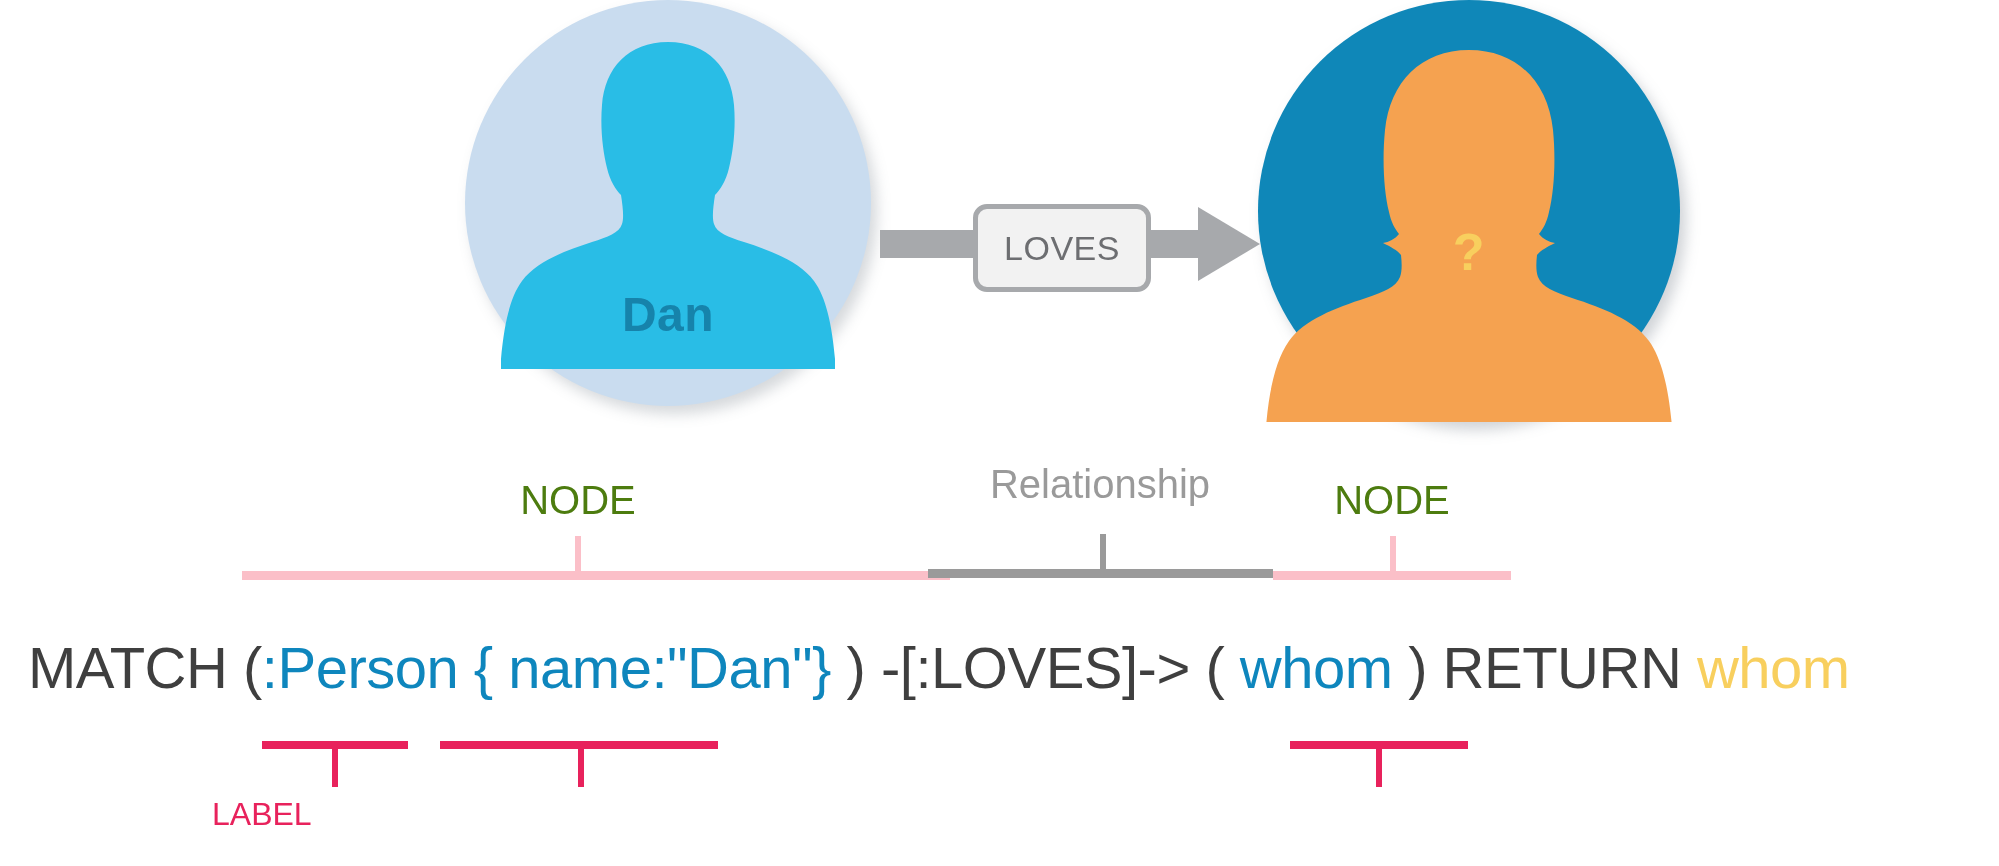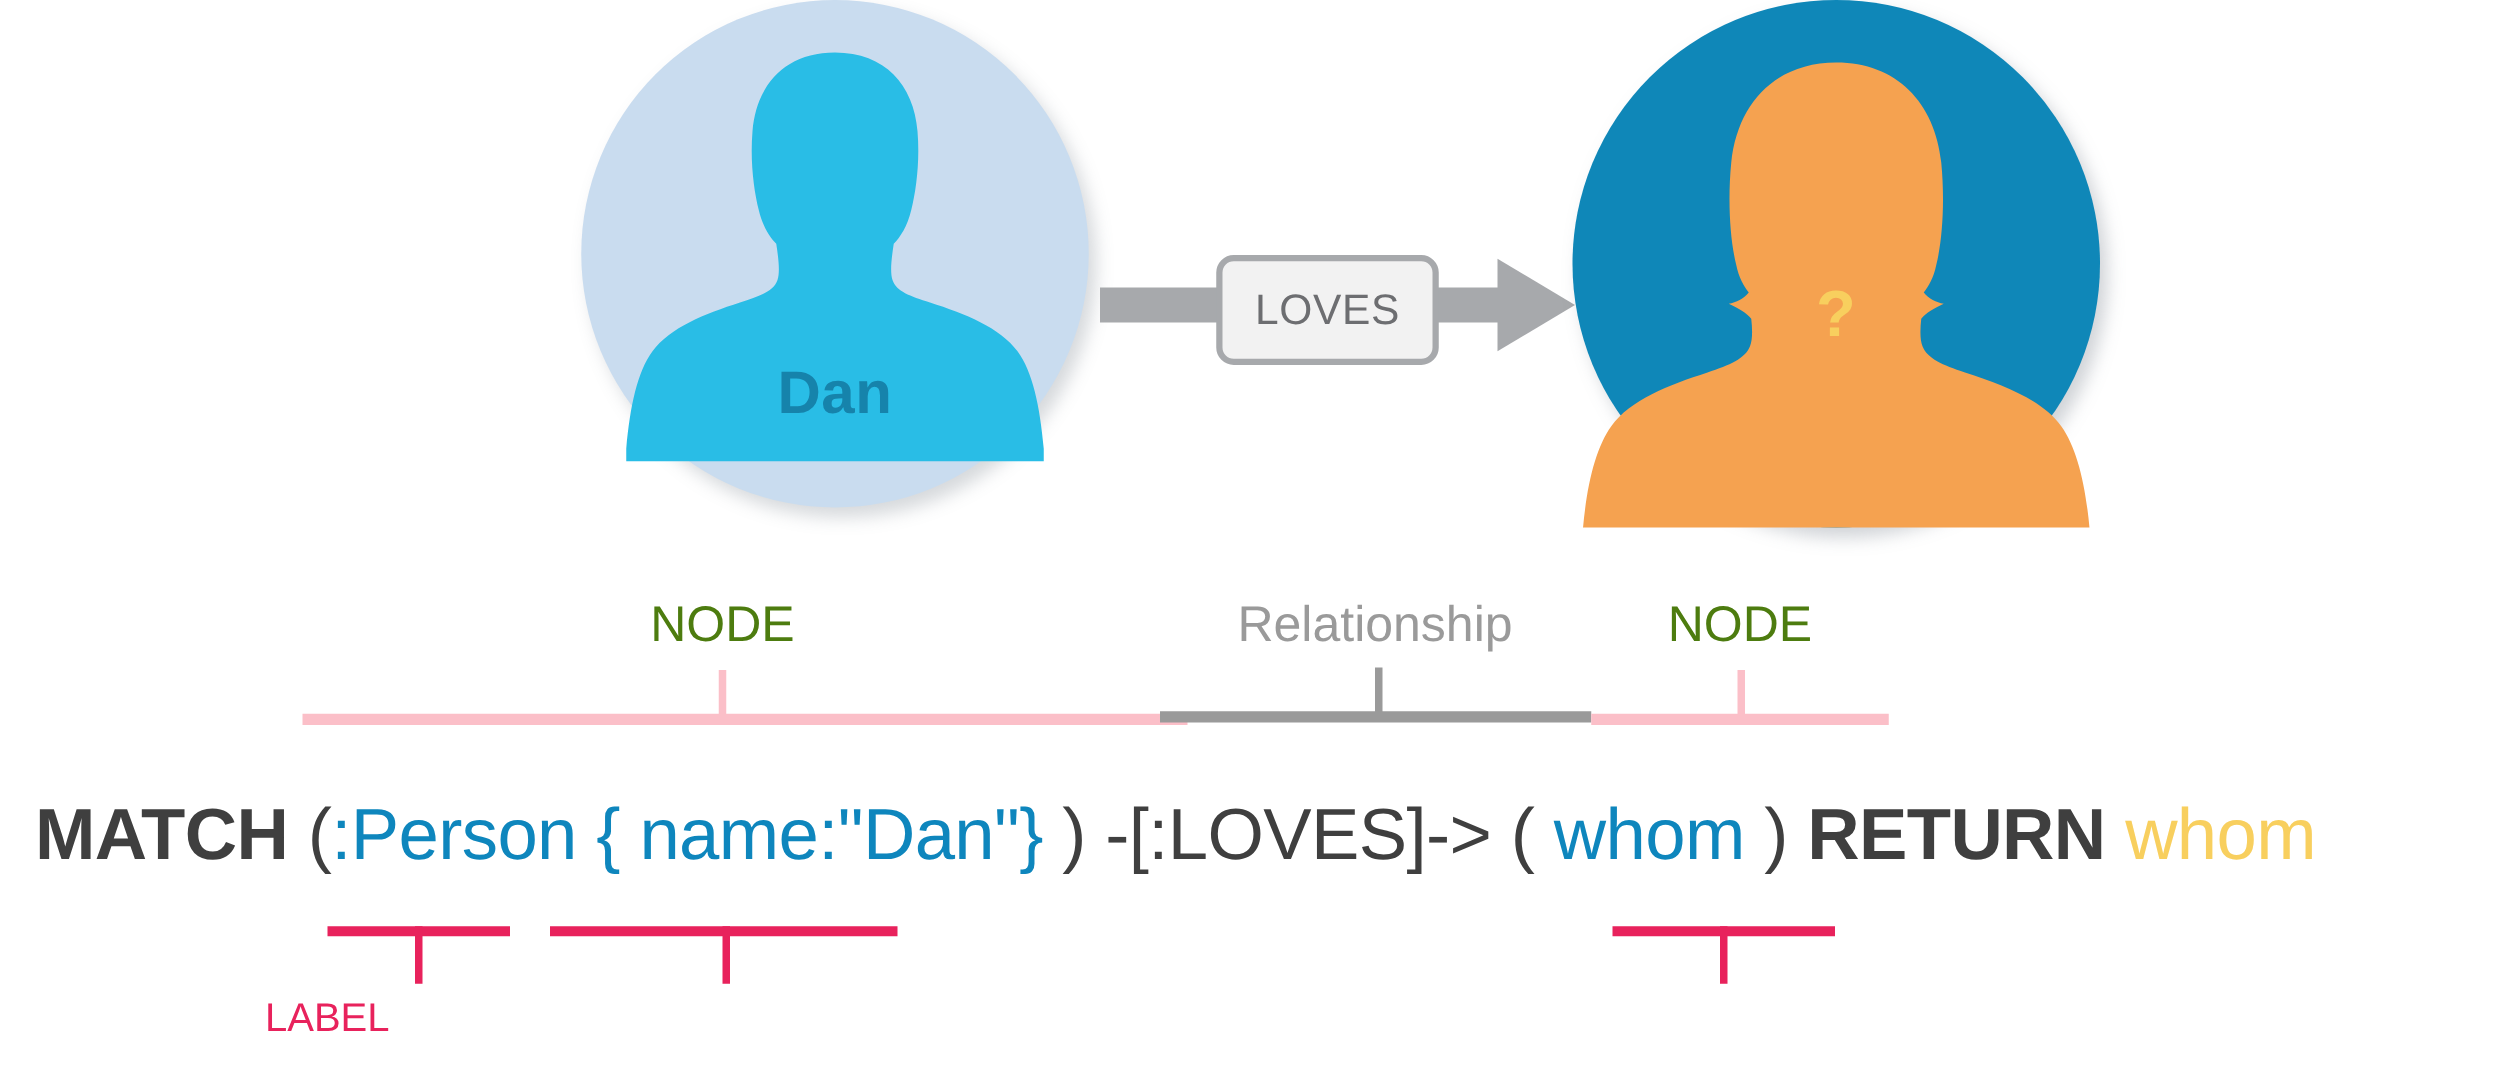--- a/index.html
+++ b/index.html
@@ -41,21 +41,21 @@
   .brk-cap{position:absolute;font-size:40px;text-align:center;white-space:nowrap;}
   .pinkish{background:#fbbfc8;}
   .pinkish-txt{color:#4d7c0f;}
   .grayish{background:#9a9a9a;}
   .grayish-txt{color:#9a9a9a;}
 
   
   #query{position:absolute;left:28px;top:632px;white-space:nowrap;
          font-size:58px;line-height:72px;letter-spacing:-.5px;}
   #query span{white-space:pre;}
-  .kw{color:#3f3f3f;font-weight:bold;}
+  .kw{color:#3f3f3f;font-weight:normal;}
   .punc{color:#3f3f3f;}
   .cy{color:#0e86bd;}
   .yl{color:#f8cf5e;}
 
   
   .ann-bar{position:absolute;height:8px;background:#e8225c;}
   .ann-tick{position:absolute;width:6px;background:#e8225c;}
   .ann-cap{position:absolute;font-size:32px;color:#e8225c;
            white-space:nowrap;}
 </style>
@@ -124,21 +124,21 @@
     </svg>
   </div>
   <div class="node-text" id="whom-label">?</div>
 
   <div class="brk-bar pinkish" style="left:242px;top:571px;width:708px;"></div>
   <div class="brk-tick pinkish" style="left:575px;top:536px;height:38px;"></div>
   <div class="brk-cap pinkish-txt" style="left:458px;top:478px;width:240px;">NODE</div>
 
   <div class="brk-bar grayish" style="left:928px;top:569px;width:345px;"></div>
   <div class="brk-tick grayish" style="left:1100px;top:534px;height:38px;"></div>
-  <div class="brk-cap grayish-txt" style="left:960px;top:478px;width:280px;">Relationship</div>
+  <div class="brk-cap grayish-txt" style="left:960px;top:462px;width:280px;">Relationship</div>
 
   <div class="brk-bar pinkish" style="left:1273px;top:571px;width:238px;"></div>
   <div class="brk-tick pinkish" style="left:1390px;top:536px;height:38px;"></div>
   <div class="brk-cap pinkish-txt" style="left:1272px;top:478px;width:240px;">NODE</div>
 
   <div id="query">
     <span class="kw">MATCH</span><span class="punc"> (</span><span class="cy">:Person { name:"Dan"}</span><span class="punc"> ) -[:LOVES]-&gt; ( </span><span class="cy">whom</span><span class="punc"> ) </span><span class="kw">RETURN</span><span class="punc"> </span><span class="yl">whom</span>
   </div>
 
   <div class="ann-bar" style="left:262px;top:741px;width:146px;"></div>

